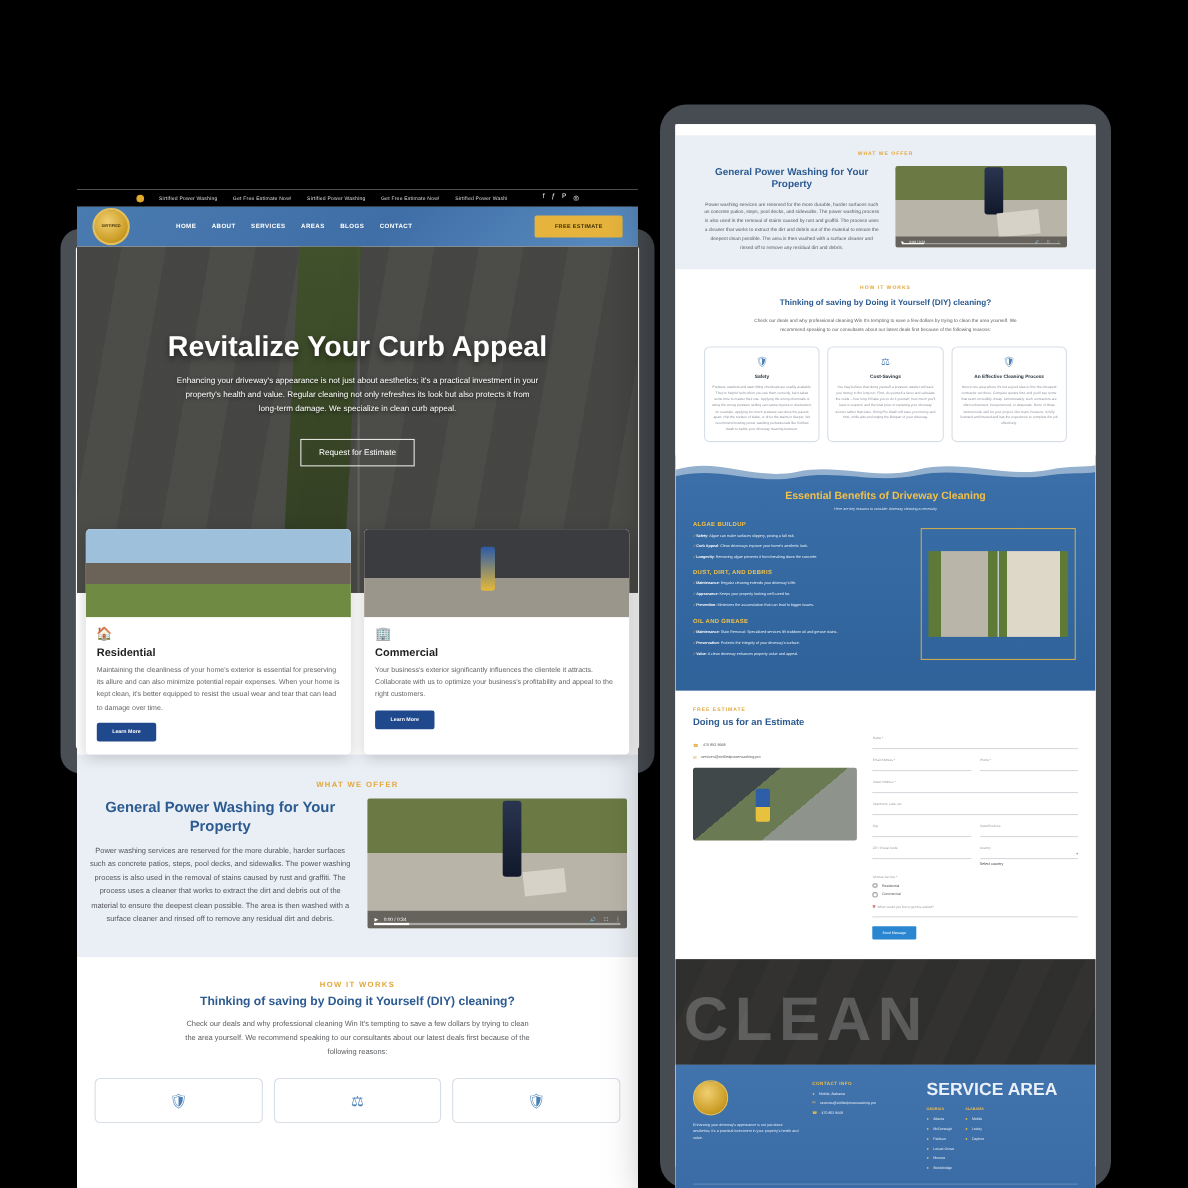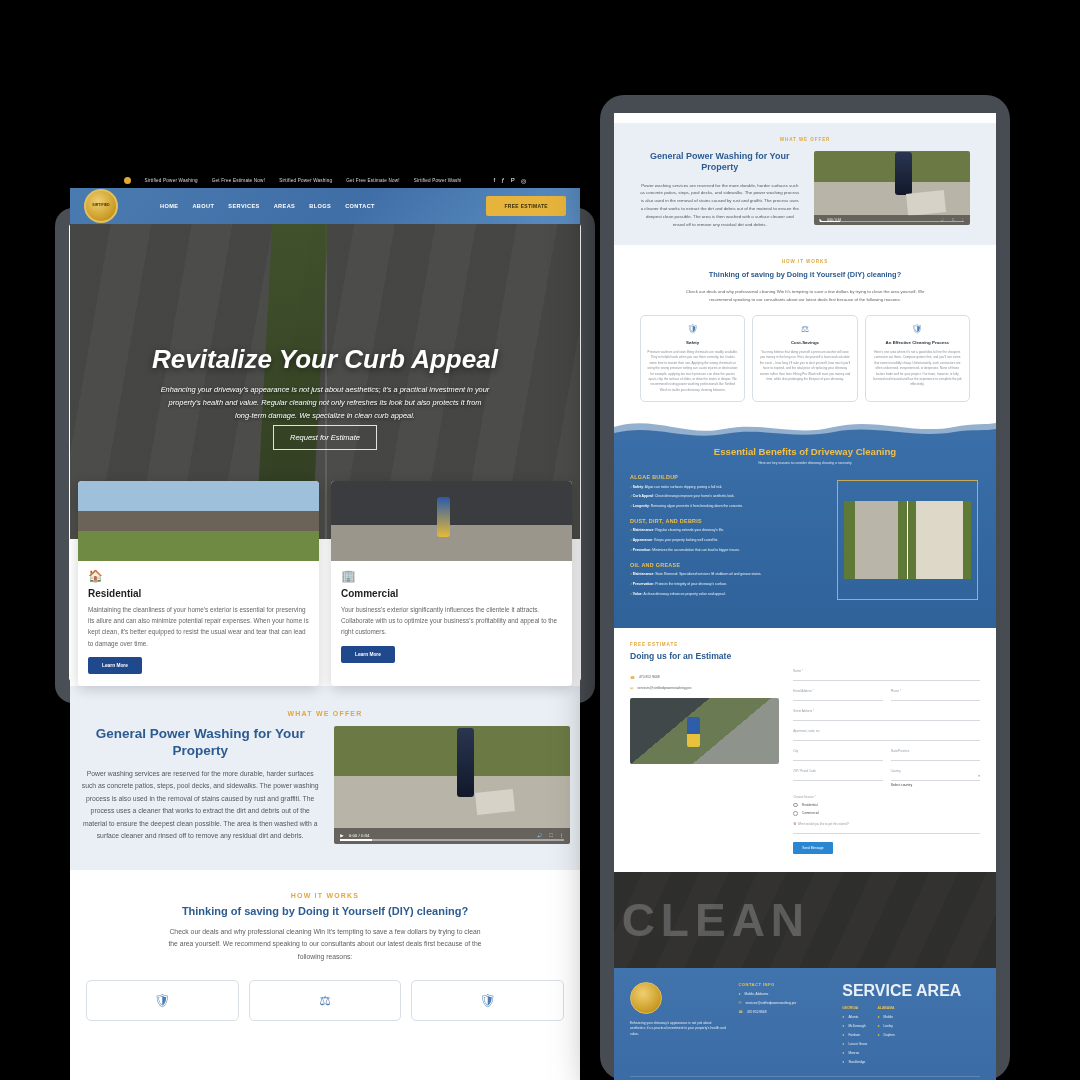--- a/index.html
+++ b/index.html
@@ -46,25 +46,25 @@
   .hero { position:relative; height:315px; overflow:hidden; }
   .hero-img { position:absolute; inset:0;
     background:
       linear-gradient(rgba(38,40,42,.55),rgba(38,40,42,.55)),
       repeating-linear-gradient(100deg,#6c6a63 0 40px,#7a786f 40px 80px),
       linear-gradient(#8d8b82,#65635c); }
   .hero-img:after{ content:""; position:absolute; left:50%; top:0; width:2px; height:100%;
     background:rgba(255,255,255,.12); }
   .hero-grass { position:absolute; left:38%; top:0; width:11%; height:100%;
     background:linear-gradient(#3f5227,#2c3a1b); opacity:.85; transform:skewX(-3deg);}
-  .hero-inner { position:relative; z-index:3; text-align:center; padding-top:120px; color:#fff;font-style:italic; }
+  .hero-inner { position:relative; z-index:3; text-align:center; padding-top:76px; color:#fff; }
   .hero-inner h1 { font-size:26px; font-weight:bold; text-shadow:0 2px 6px rgba(0,0,0,.5);}
   .hero-inner p { font-size:7.4px; line-height:1.75; max-width:330px; margin:9px auto 0;
     text-shadow:0 1px 3px rgba(0,0,0,.6);}
-  .hero-btn { display:inline-block; margin-top:2px; border:1px solid rgba(255,255,255,.85);
+  .hero-btn { display:inline-block; margin-top:20px; border:1px solid rgba(255,255,255,.85);
     padding:7px 16px; font-size:7.5px; color:#fff; }
 
   .cards-row { display:flex; gap:12px; padding:0 8px; margin-top:-58px; position:relative; z-index:5;}
   .svc-card { flex:1; background:#fff; border-radius:4px; box-shadow:0 3px 14px rgba(0,0,0,.18);
     overflow:hidden; }
   .svc-img { height:80px; }
   .svc-img.a { background:linear-gradient(#9fc0da 0 38%,#6b6258 38% 62%,#6f8a42 62%); }
   .svc-img.b { background:linear-gradient(#3a3c40 0 55%,#9b968c 55%); position:relative;}
   .svc-img.b:after{content:"";position:absolute;left:44%;top:20%;width:13px;height:40px;
     background:linear-gradient(#2b5aa8,#e5b93a);border-radius:3px;}
@@ -161,21 +161,21 @@
   .radios .lbl { font-size:2.9px; color:#9aa0a6; }
   .radio { display:flex; align-items:center; gap:4px; margin-top:4px; font-size:3.2px; color:#4c5054;}
   .radio i { width:4.5px; height:4.5px; border:.7px solid #9aa0a6; border-radius:50%; display:block;}
   .send { display:inline-block; margin-top:8px; background:#2a86d0; color:#fff;
     font-size:3.2px; padding:4px 9px; border-radius:1px; }
 
   
   .ctaband { position:relative; height:96px; overflow:hidden;
     background:linear-gradient(rgba(30,30,32,.62),rgba(30,30,32,.62)),
       repeating-linear-gradient(115deg,#4a4944 0 26px,#55534c 26px 52px); }
-  .ctaband .clean { position:absolute; left:2%; top:22%; font-size:46px; font-weight:bold;
+  .ctaband .clean { position:absolute; left:2%; top:22%; font-size:56px; font-weight:bold;
     color:rgba(255,255,255,.22); letter-spacing:6px; }
   .ctaband .inner { position:relative; z-index:2; text-align:center; padding-top:20px; color:#fff; }
   .ctaband .ey { font-size:3.2px; letter-spacing:1.6px; color:#dfe4e9; }
   .ctaband h2 { font-size:11.5px; margin-top:5px; }
   .ctaband .sm { font-size:2.9px; margin-top:7px; color:#cfd5da; letter-spacing:.4px; }
   .ctaband .ph { font-size:5px; margin-top:8px; color:#f0c04a; font-weight:bold; }
 
   
   .footer { background:linear-gradient(#4173ac,#3a6ba4); padding:14px 16px 0; color:#e9f0f8;
     position:relative; min-height:100px; }

